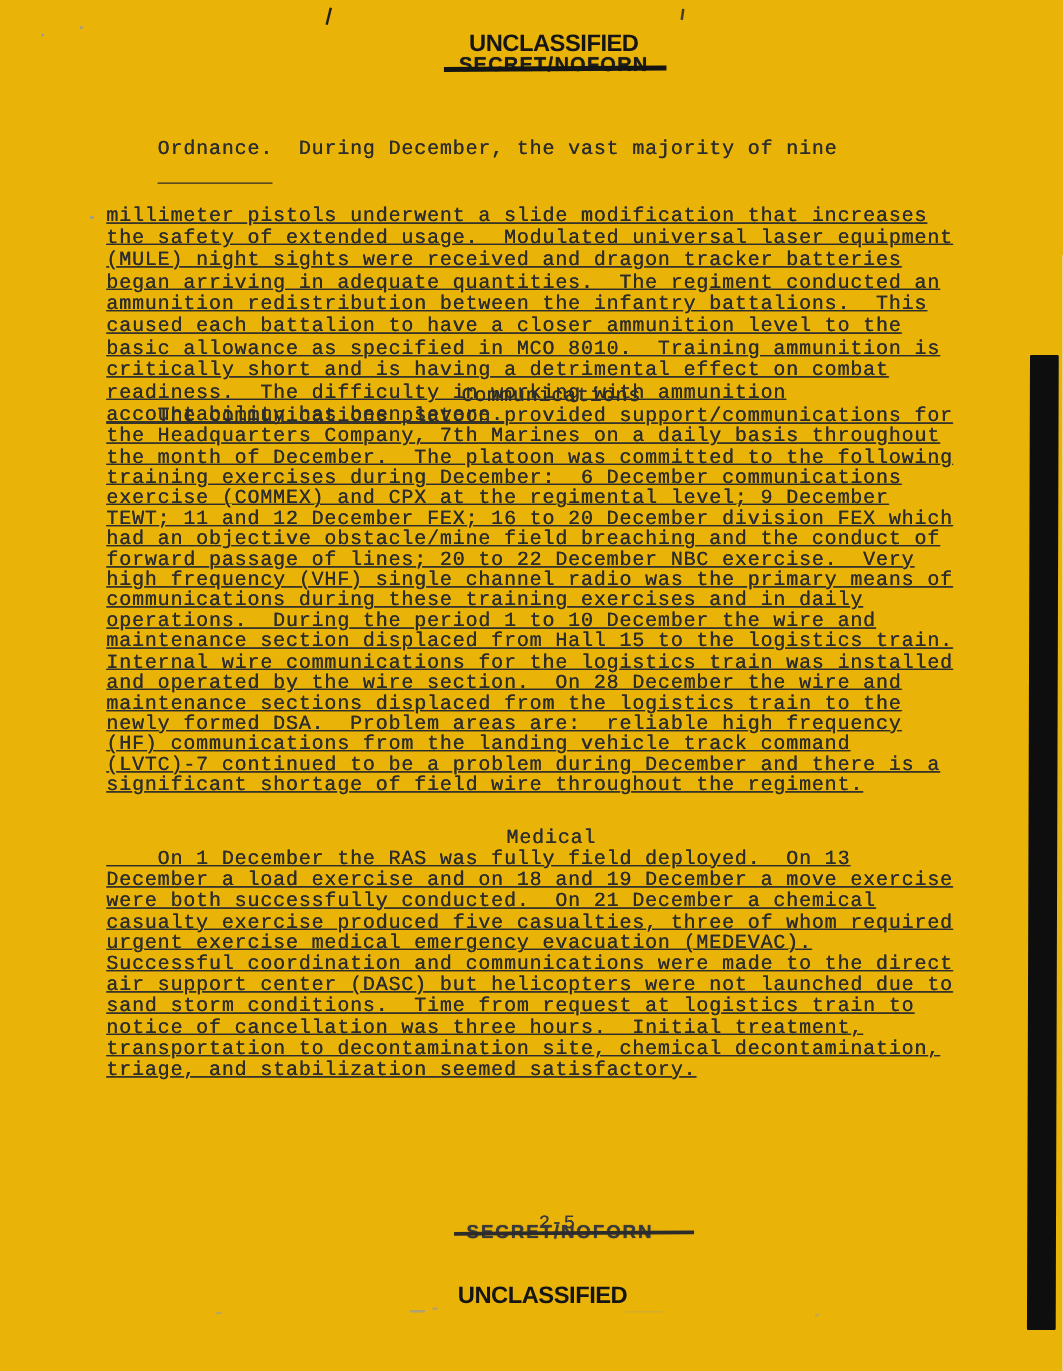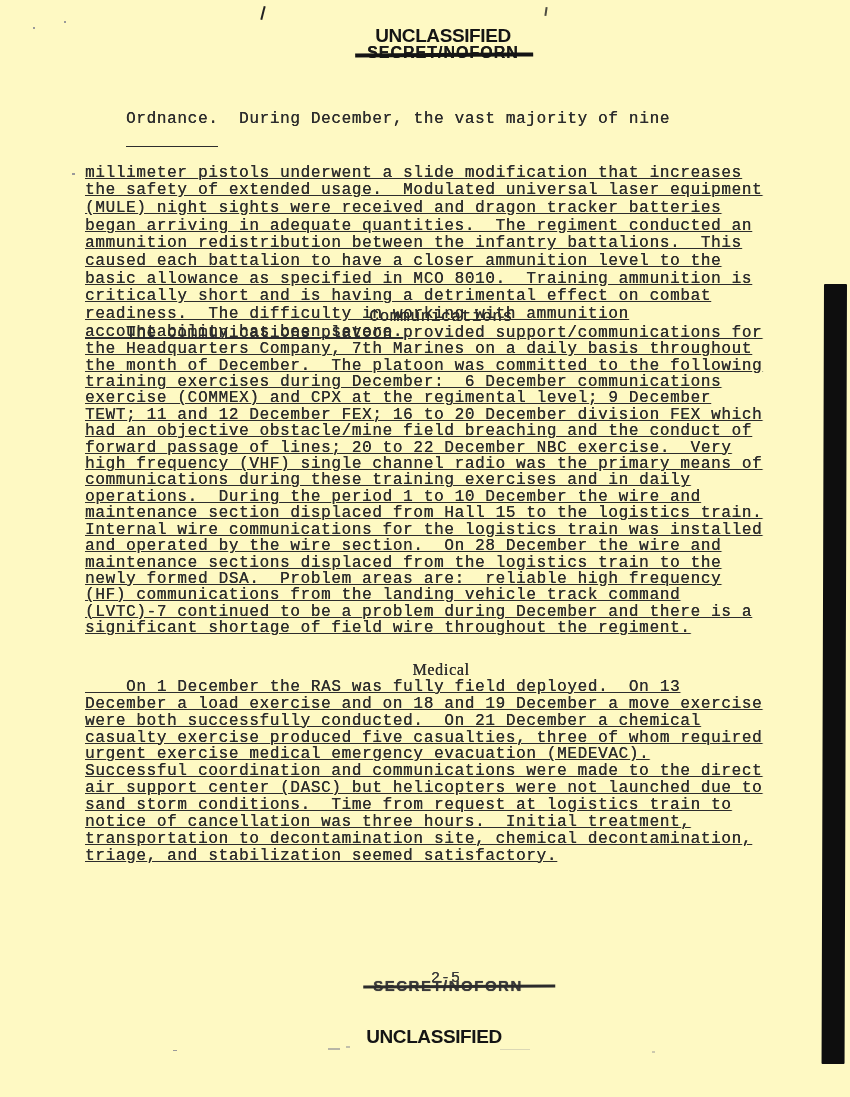--- a/index.html
+++ b/index.html
@@ -1,19 +1,19 @@
 <!DOCTYPE html>
 <html><head>
 <meta charset="utf-8">
 <style>
   html,body{margin:0;padding:0;background:#e8e8e8;}
   .page{
     position:relative;
     width:850px;height:1097px;
-    background:#fef9c3;
+    background:#eab308;
     overflow:hidden;
     font-family:"Liberation Mono","DejaVu Sans Mono",monospace;
   }
   
   .tw{
     position:absolute;
     left:85px;
     color:#2d2d2d;
     font-size:16px;
     letter-spacing:0.66px;
@@ -24,21 +24,21 @@
   .para2{top:292px;line-height:16.4px;}
   .para3{top:645px;line-height:16.9px;}
   .tw pre{margin:0;font:inherit;letter-spacing:inherit;line-height:inherit;white-space:pre;text-decoration:underline;}
   .lead-underline{border-bottom:1.5px solid #2d2d2d;padding-bottom:18px;}
   .center-heading{
     position:absolute;left:85px;width:712px;text-align:center;
     color:#2d2d2d;font-size:16px;letter-spacing:0.66px;
     text-shadow:0.25px 0 0 #2d2d2d;white-space:pre;margin-top:32px;
   }
   .heading-communications{top:276px;}
-  .heading-medical{top:629px;font-family:Liberation Serif, serif;}
+  .heading-medical{top:629px;}
   
   .stamp{
     position:absolute;transform:translateX(-50%);
     font-family:"Liberation Sans",sans-serif;font-weight:bold;
     color:#151515;white-space:nowrap;
   }
   .stamp-unclassified-top{top:25px;left:443px;font-size:19px;letter-spacing:-0.4px;}
   .stamp-unclassified-bottom{top:1026px;left:434px;font-size:19px;letter-spacing:-0.4px;}
   .struck{position:relative;display:inline-block;}
   .stamp-secret-top{top:44px;left:443px;font-size:16px;letter-spacing:1px;color:#1b1b1b;text-shadow:0 0 0.6px #1b1b1b;}

